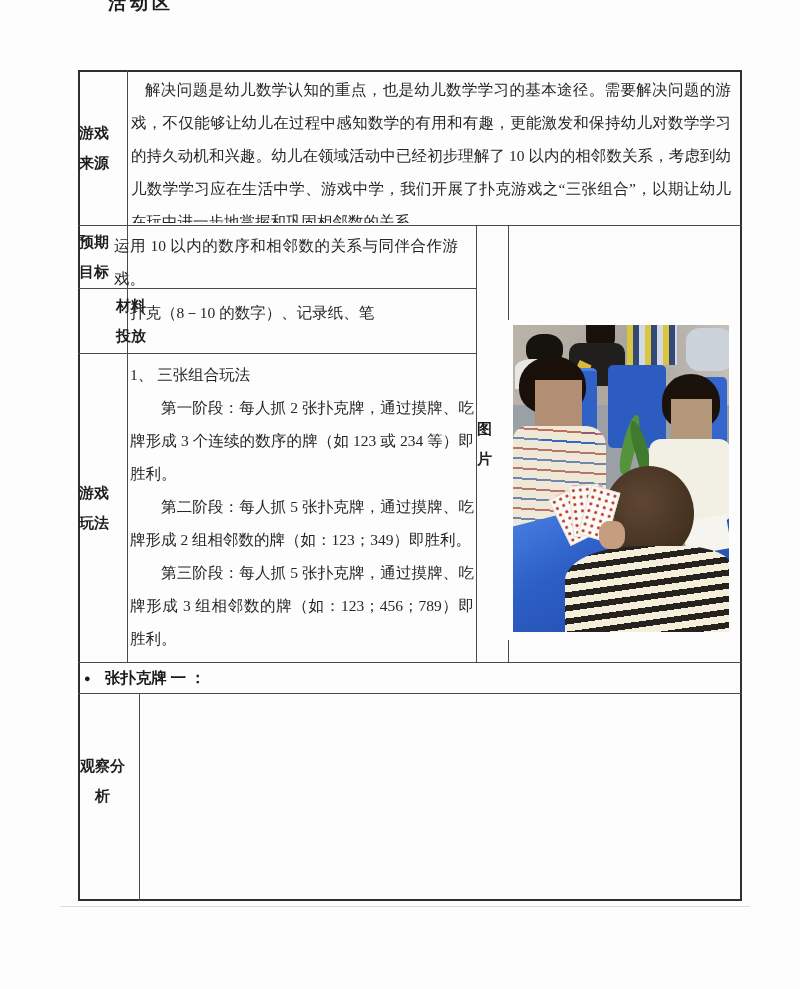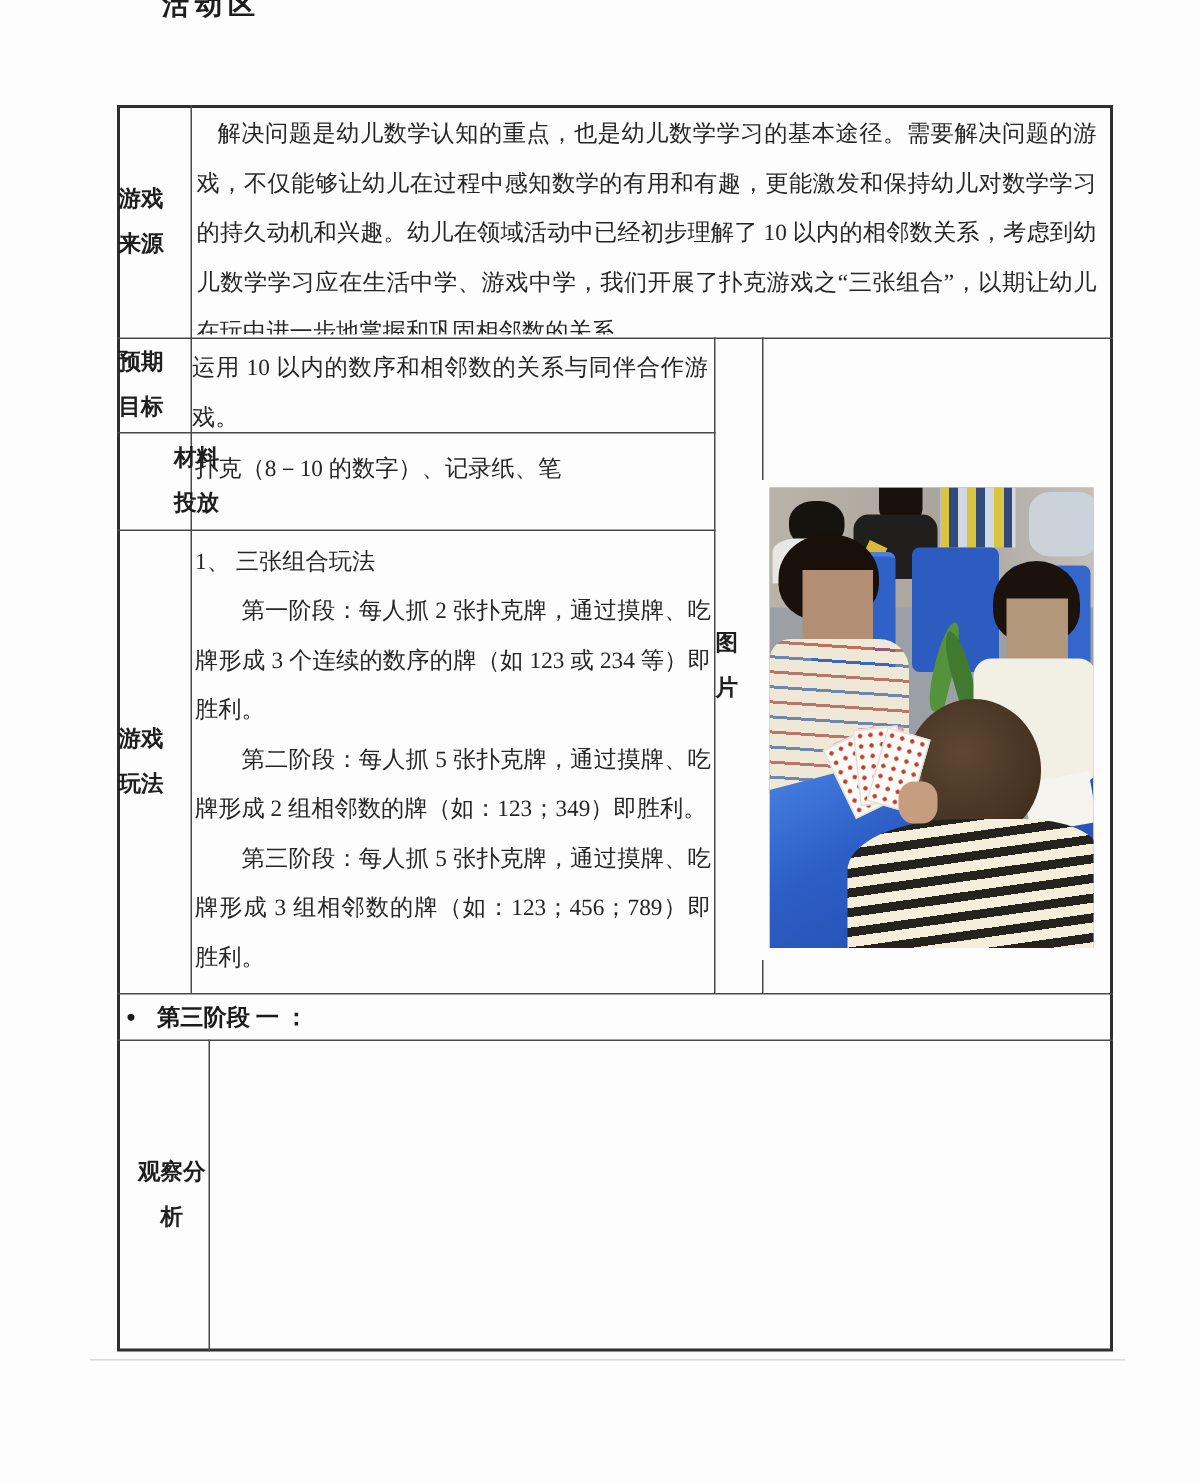--- a/index.html
+++ b/index.html
@@ -96,21 +96,21 @@
 来源</span>
   </div>
   <div class="abs bodytxt indent1" style="left:131px;top:73px;width:600px;height:150px;">
     <p>解决问题是幼儿数学认知的重点，也是幼儿数学学习的基本途径。需要解决问题的游戏，不仅能够让幼儿在过程中感知数学的有用和有趣，更能激发和保持幼儿对数学学习的持久动机和兴趣。幼儿在领域活动中已经初步理解了 10 以内的相邻数关系，考虑到幼儿数学学习应在生活中学、游戏中学，我们开展了扑克游戏之“三张组合”，以期让幼儿在玩中进一步地掌握和巩固相邻数的关系。</p>
   </div>
 
   <div class="abs labelcell" style="left:79px;top:226px;width:47px;height:61px;">
     <span class="labeltxt">预期
 目标</span>
   </div>
-  <div class="abs bodytxt" style="left:128px;top:229px;width:344px;height:58px;">
+  <div class="abs bodytxt" style="left:114px;top:229px;width:344px;height:58px;">
     <p>运用 10 以内的数序和相邻数的关系与同伴合作游戏。</p>
   </div>
 
   <div class="abs labelcell" style="left:79px;top:289px;width:47px;height:63px;padding-left:37px;">
     <span class="labeltxt">材料
 投放</span>
   </div>
   <div class="abs bodytxt" style="left:130px;top:296px;width:344px;height:55px;">
     <p>扑克（8－10 的数字）、记录纸、笔</p>
   </div>
@@ -162,23 +162,23 @@
     <div class="ph-fgear"></div>
     <div class="ph-fgstripes"></div>
     <div class="ph-cardw ph-cw1"></div>
     <div class="ph-cardw ph-cw2"></div>
     <div class="ph-cardw ph-cw3"></div>
     <div class="ph-hand"></div>
   </div>
 
   <div class="abs progress" style="left:84px;top:665px;width:650px;height:26px;">
     <span class="bullet">●</span>
-    <span>第三阶段 一 ：</span>
+    <span>张扑克牌 一 ：</span>
   </div>
 
-  <div class="abs labelcell" style="left:80px;top:693px;width:59px;height:208px;margin-left:12px;">
+  <div class="abs labelcell" style="left:80px;top:677px;width:59px;height:208px;">
     <span class="labeltxt">观察分
 析</span>
   </div>
 
   <div class="abs cutline" style="left:60px;top:906px;width:690px;"></div>
 
 </div>
 
 </body></html>

